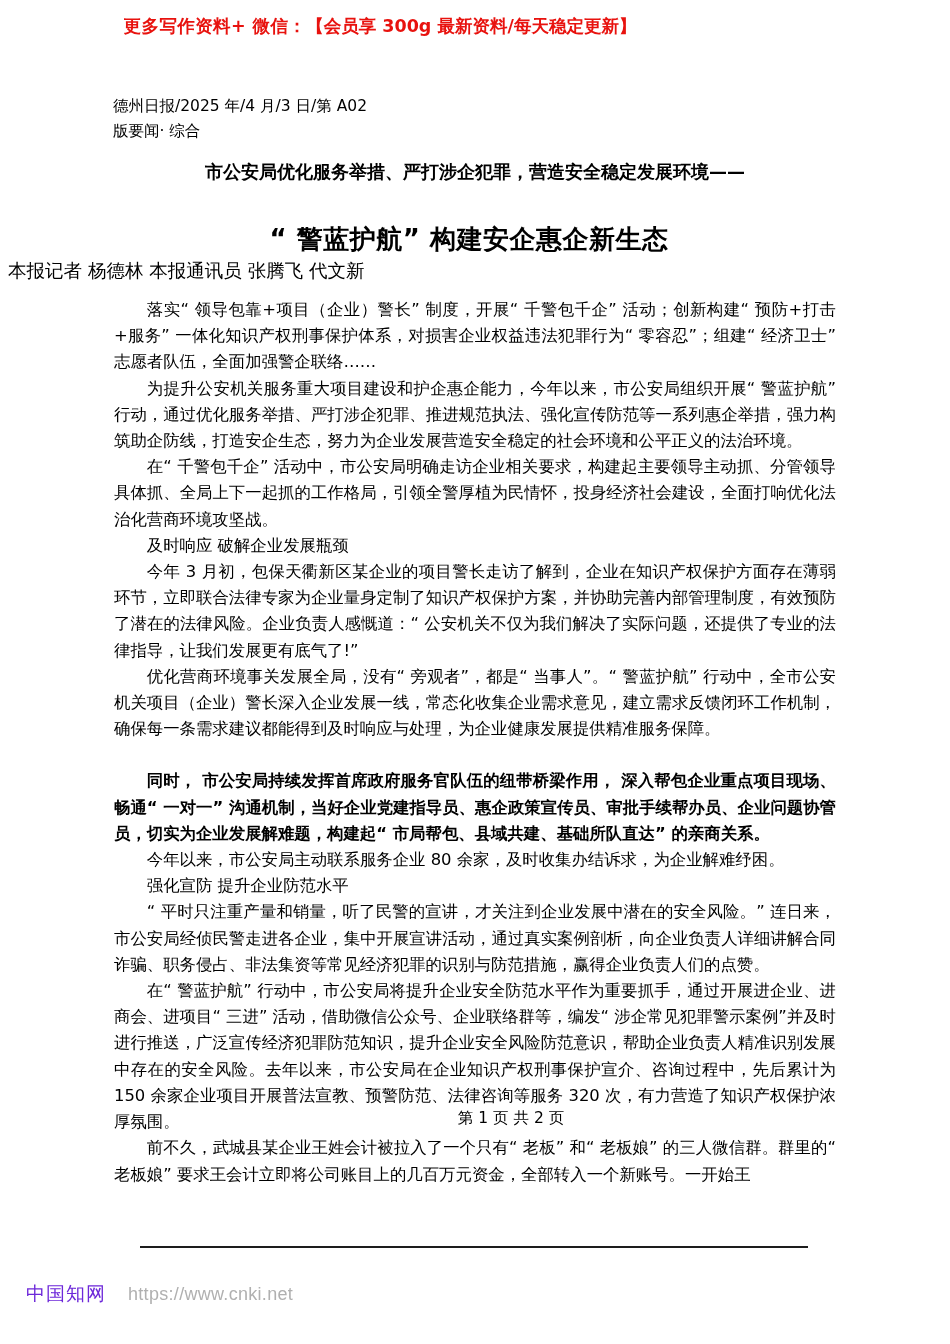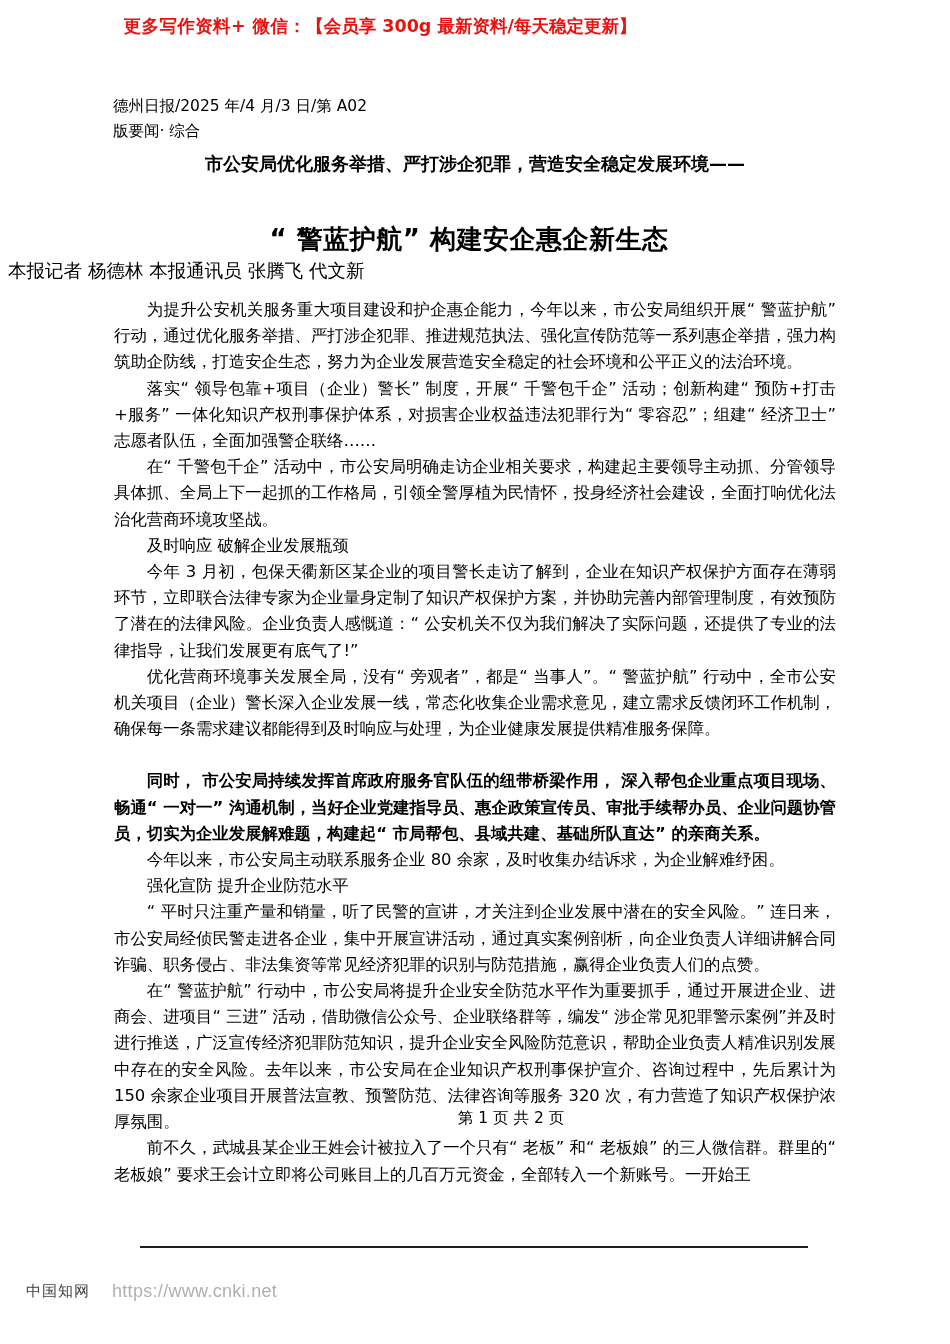--- a/index.html
+++ b/index.html
@@ -49,21 +49,21 @@
     width: 700px;
     font-size: 15.5px;
     line-height: 25px;
     color: #000;
   }
   .source-line .src-row { display: block; white-space: nowrap; }
 
   .kicker {
     position: absolute;
     left: 0;
-    top: 92px;
+    top: 100px;
     width: 950px;
     text-align: center;
     font-size: 18px;
     font-weight: bold;
     white-space: nowrap;
   }
 
   .headline {
     position: absolute;
     left: 0;
@@ -129,22 +129,22 @@
   
   .cnki-footer {
     position: absolute;
     left: 26px;
     top: 1281px;
     display: flex;
     align-items: center;
     gap: 22px;
   }
   .cnki-logo {
-    font-size: 15px;
-    color: #404040;
+    font-size: 19px;
+    color: #6d28d9;
     letter-spacing: 1px;
     white-space: nowrap;
   }
   .cnki-url {
     font-size: 18px;
     color: #b0b0b0;
     letter-spacing: 0.3px;
     white-space: nowrap;
     font-family: "Liberation Sans", sans-serif;
   }
@@ -163,22 +163,22 @@
     <span class="src-row">版要闻· 综合</span>
   </div>
 
   <div class="kicker">市公安局优化服务举措、严打涉企犯罪，营造安全稳定发展环境——</div>
 
   <h1 class="headline">“ 警蓝护航” 构建安企惠企新生态</h1>
 
   <div class="byline">本报记者 杨德林 本报通讯员 张腾飞 代文新</div>
 
   <div class="article-body">
+      <p>落实“ 领导包靠+项目（企业）警长” 制度，开展“ 千警包千企” 活动；创新构建“ 预防+打击+服务” 一体化知识产权刑事保护体系，对损害企业权益违法犯罪行为“ 零容忍”；组建“ 经济卫士” 志愿者队伍，全面加强警企联络……</p>
       <p>为提升公安机关服务重大项目建设和护企惠企能力，今年以来，市公安局组织开展“ 警蓝护航” 行动，通过优化服务举措、严打涉企犯罪、推进规范执法、强化宣传防范等一系列惠企举措，强力构筑助企防线，打造安企生态，努力为企业发展营造安全稳定的社会环境和公平正义的法治环境。</p>
-      <p>落实“ 领导包靠+项目（企业）警长” 制度，开展“ 千警包千企” 活动；创新构建“ 预防+打击+服务” 一体化知识产权刑事保护体系，对损害企业权益违法犯罪行为“ 零容忍”；组建“ 经济卫士” 志愿者队伍，全面加强警企联络……</p>
       <p>在“ 千警包千企” 活动中，市公安局明确走访企业相关要求，构建起主要领导主动抓、分管领导具体抓、全局上下一起抓的工作格局，引领全警厚植为民情怀，投身经济社会建设，全面打响优化法治化营商环境攻坚战。</p>
       <p>及时响应 破解企业发展瓶颈</p>
       <p>今年 3 月初，包保天衢新区某企业的项目警长走访了解到，企业在知识产权保护方面存在薄弱环节，立即联合法律专家为企业量身定制了知识产权保护方案，并协助完善内部管理制度，有效预防了潜在的法律风险。企业负责人感慨道：“ 公安机关不仅为我们解决了实际问题，还提供了专业的法律指导，让我们发展更有底气了!”</p>
       <p>优化营商环境事关发展全局，没有“ 旁观者”，都是“ 当事人”。“ 警蓝护航” 行动中，全市公安机关项目（企业）警长深入企业发展一线，常态化收集企业需求意见，建立需求反馈闭环工作机制，确保每一条需求建议都能得到及时响应与处理，为企业健康发展提供精准服务保障。</p>
       <p class="spacer-before">同时， 市公安局持续发挥首席政府服务官队伍的纽带桥梁作用， 深入帮包企业重点项目现场、畅通“ 一对一” 沟通机制，当好企业党建指导员、惠企政策宣传员、审批手续帮办员、企业问题协管员，切实为企业发展解难题，构建起“ 市局帮包、县域共建、基础所队直达” 的亲商关系。</p>
       <p>今年以来，市公安局主动联系服务企业 80 余家，及时收集办结诉求，为企业解难纾困。</p>
       <p>强化宣防 提升企业防范水平</p>
       <p>“ 平时只注重产量和销量，听了民警的宣讲，才关注到企业发展中潜在的安全风险。” 连日来，市公安局经侦民警走进各企业，集中开展宣讲活动，通过真实案例剖析，向企业负责人详细讲解合同诈骗、职务侵占、非法集资等常见经济犯罪的识别与防范措施，赢得企业负责人们的点赞。</p>
       <p>在“ 警蓝护航” 行动中，市公安局将提升企业安全防范水平作为重要抓手，通过开展进企业、进商会、进项目“ 三进” 活动，借助微信公众号、企业联络群等，编发“ 涉企常见犯罪警示案例”并及时进行推送，广泛宣传经济犯罪防范知识，提升企业安全风险防范意识，帮助企业负责人精准识别发展中存在的安全风险。去年以来，市公安局在企业知识产权刑事保护宣介、咨询过程中，先后累计为 150 余家企业项目开展普法宣教、预警防范、法律咨询等服务 320 次，有力营造了知识产权保护浓厚氛围。</p>
       <p>前不久，武城县某企业王姓会计被拉入了一个只有“ 老板” 和“ 老板娘” 的三人微信群。群里的“ 老板娘” 要求王会计立即将公司账目上的几百万元资金，全部转入一个新账号。一开始王</p>

